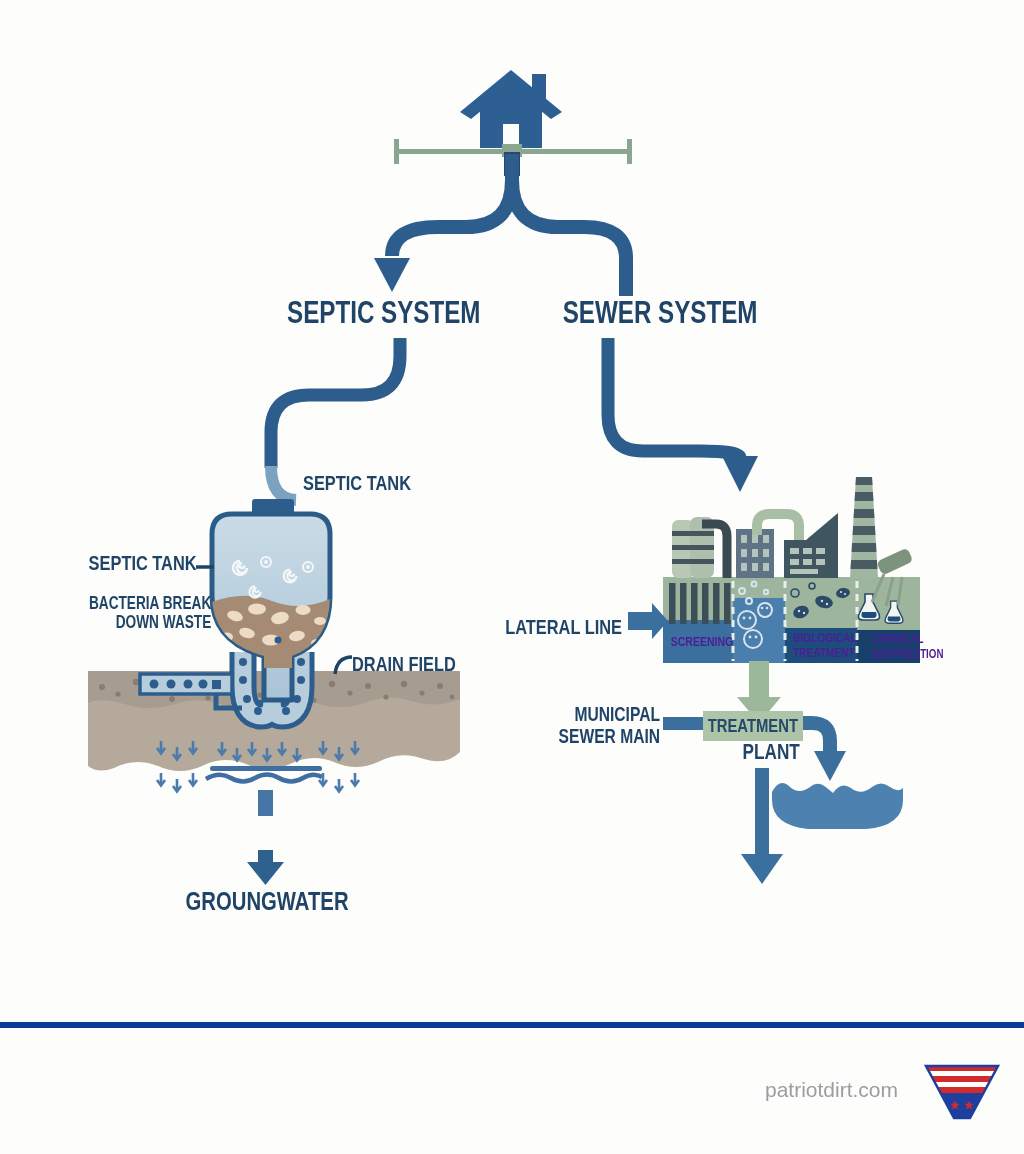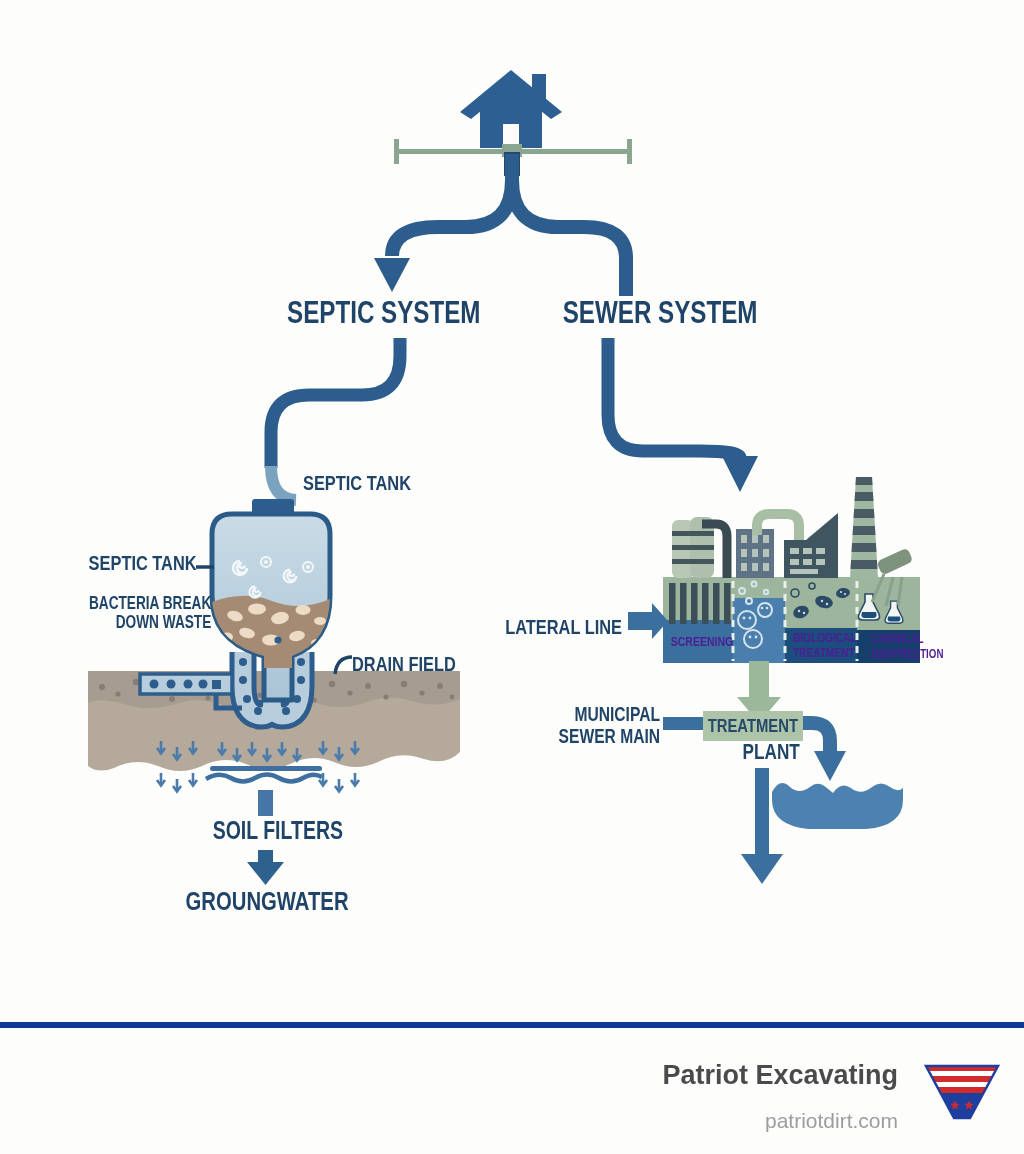--- a/index.html
+++ b/index.html
@@ -375,23 +375,20 @@
 
   <div class="lbl tc" style="left:60px;top:594px;width:170px;font-size:17.5px;">
     <span class="cx">BACTERIA BREAK</span>
     <span class="cx">DOWN WASTE</span>
   </div>
 
   <div class="lbl tl" style="left:352px;top:653px;font-size:21px;">
     <span class="cx cx-l">DRAIN FIELD</span>
   </div>
 
-  <div class="lbl tc" style="left:165px;top:817px;width:200px;font-size:25px;">
-    <span class="cx">SOIL FILTERS</span>
-  </div>
 
   <div class="lbl tc" style="left:163px;top:887px;width:205px;font-size:26px;">
     <span class="cx">GROUNGWATER</span>
   </div>
 
   <div class="lbl tr" style="left:470px;top:616px;width:152px;font-size:21px;">
     <span class="cx cx-r">LATERAL LINE</span>
   </div>
 
   <div class="lbl tr" style="left:500px;top:703px;width:160px;font-size:20px;line-height:22px;">
@@ -415,17 +412,16 @@
     <span class="cx">BIOLOGICAL</span>
     <span class="cx">TREATMENT</span>
   </div>
   <div class="band tc" style="left:857px;top:632px;width:63px;font-size:12.5px;line-height:14.5px;margin-left:8px;">
     <span class="cx">CHEMICAL</span>
     <span class="cx">DISFFRESTION</span>
   </div>
 
   <div class="footer-line"></div>
   <div class="footer-text">
-    <div class="footer-company">Patriot Excavating</div>
     <div class="footer-site">patriotdirt.com</div>
   </div>
 
 </div>
 
 </body></html>

